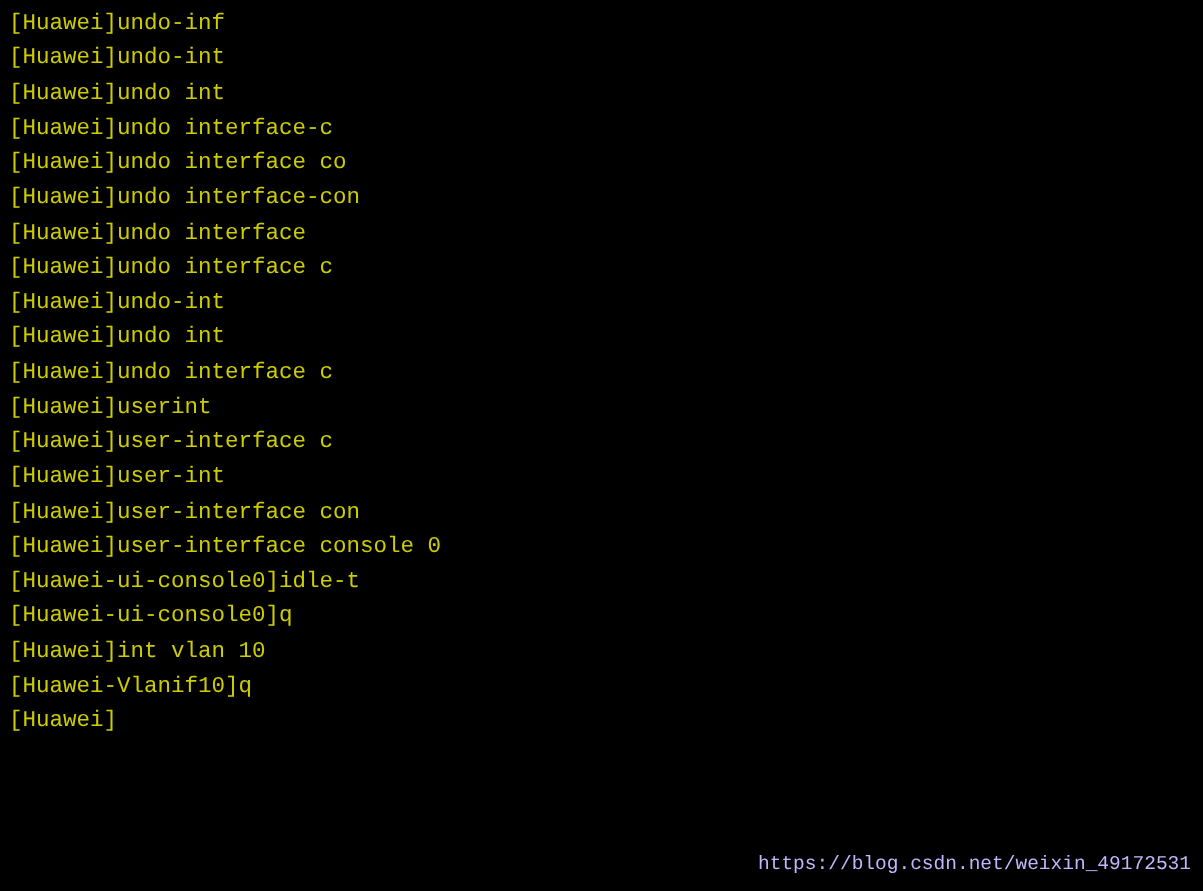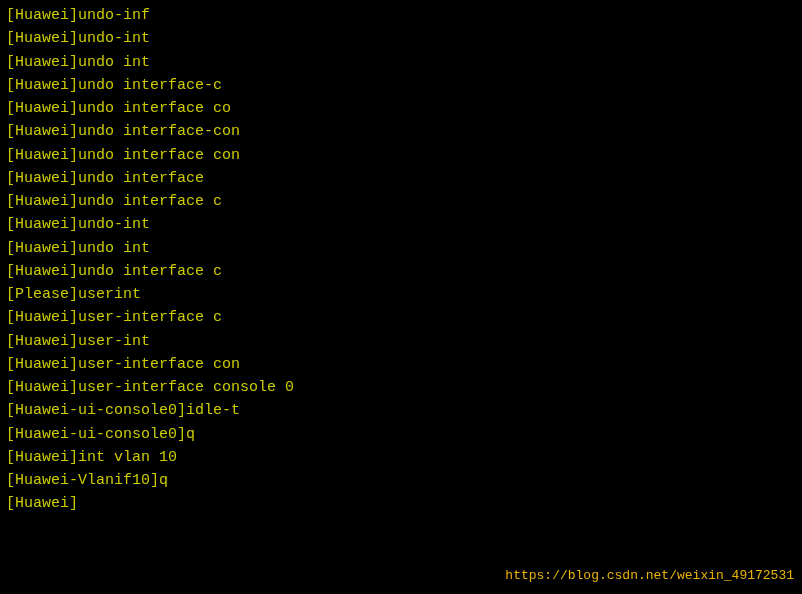--- a/index.html
+++ b/index.html
@@ -25,42 +25,41 @@
       position: relative;
     }
     .line {
       white-space: pre;
       color: #cccc00;
     }
     .watermark {
       position: absolute;
       bottom: 8px;
       right: 8px;
-      color: #eab308;
+      color: #c4b5fd;
       font-size: 13px;
     }
   </style>
 </head>
 <body>
 
 <div class="terminal">
   <div id="lines-container">
       <div class="line">[Huawei]undo-inf</div>
       <div class="line">[Huawei]undo-int</div>
       <div class="line">[Huawei]undo int</div>
       <div class="line">[Huawei]undo interface-c</div>
       <div class="line">[Huawei]undo interface co</div>
       <div class="line">[Huawei]undo interface-con</div>
-      <div class="line">[Huawei]undo interface con</div>
       <div class="line">[Huawei]undo interface</div>
       <div class="line">[Huawei]undo interface c</div>
       <div class="line">[Huawei]undo-int</div>
       <div class="line">[Huawei]undo int</div>
       <div class="line">[Huawei]undo interface c</div>
-      <div class="line">[Please]userint</div>
+      <div class="line">[Huawei]userint</div>
       <div class="line">[Huawei]user-interface c</div>
       <div class="line">[Huawei]user-int</div>
       <div class="line">[Huawei]user-interface con</div>
       <div class="line">[Huawei]user-interface console 0</div>
       <div class="line">[Huawei-ui-console0]idle-t</div>
       <div class="line">[Huawei-ui-console0]q</div>
       <div class="line">[Huawei]int vlan 10</div>
       <div class="line">[Huawei-Vlanif10]q</div>
       <div class="line">[Huawei]</div>
     </div>

